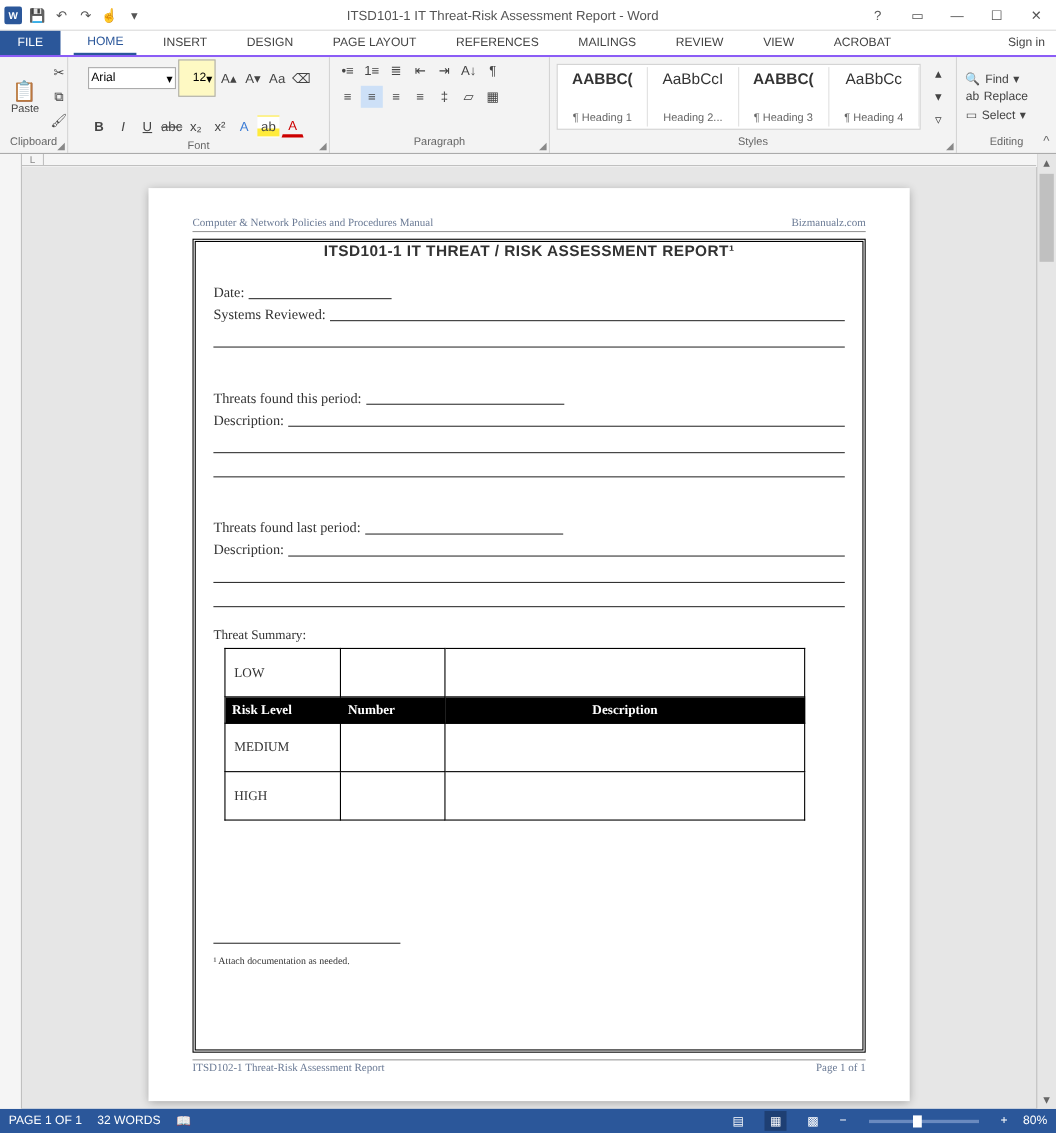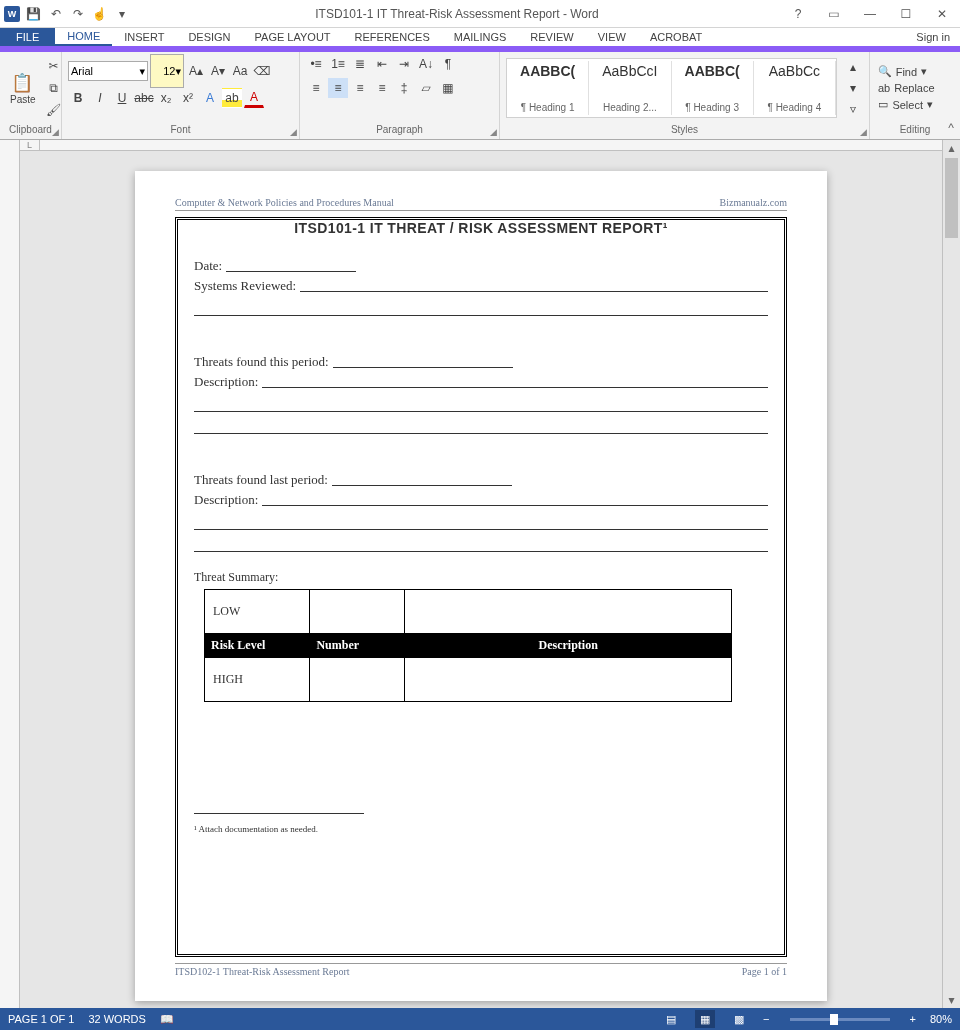--- a/index.html
+++ b/index.html
@@ -8,21 +8,21 @@
   
   .titlebar { display: flex; align-items: center; height: 28px; background: #fff; border-bottom: 1px solid #d4d4d4; padding: 0 4px; }
   .qat { display: flex; align-items: center; gap: 6px; }
   .qat .app-icon { width: 16px; height: 16px; background: #2b579a; color:#fff; display:flex; align-items:center; justify-content:center; font-size:9px; font-weight:bold; border-radius:2px;}
   .qat .qbtn { width: 16px; height: 16px; display:flex; align-items:center; justify-content:center; color:#555; cursor:pointer; }
   .title-center { flex:1; text-align:center; color:#555; font-size:12px; }
   .title-right { display:flex; align-items:center; gap:8px; color:#555; }
   .winbtn { width:28px; height:20px; display:flex; align-items:center; justify-content:center; cursor:pointer; }
   
   
-  .ribbontabs { display:flex; align-items:stretch; height:24px; background:#fff; border-bottom:6px solid #8b5cf6; }
+  .ribbontabs { display:flex; align-items:stretch; height:24px; background:#fff; border-bottom:2px solid #8b5cf6;gap:12px; }
   .ribbontabs .file { background:#2b579a; color:#fff; padding:0 16px; display:flex; align-items:center; font-size:11px; cursor:pointer; }
   .ribbontabs .tab { padding:0 12px; display:flex; align-items:center; font-size:11px; color:#444; cursor:pointer; }
   .ribbontabs .tab.active { color:#2b579a; border-bottom:2px solid #2b579a; }
   .ribbontabs .spacer { flex:1; }
   .signin { padding:0 10px; display:flex; align-items:center; font-size:11px; color:#444; cursor:pointer; }
   
   
   .ribbon { display:flex; height:88px; background:#f3f3f3; border-bottom:1px solid #ababab; }
   .group { border-right:1px solid #d4d4d4; display:flex; flex-direction:column; padding:2px 6px; position:relative; }
   .group-body { flex:1; display:flex; align-items:center; gap:4px; }
@@ -130,21 +130,21 @@
         <div class="smallbtn">✂</div>
         <div class="smallbtn">⧉</div>
         <div class="smallbtn">🖌</div>
       </div>
     </div>
     <div class="group-label">Clipboard</div>
     <div class="launcher">◢</div>
   </div>
 
   <div class="group" style="width:238px">
-    <div class="group-body" style="flex-direction:column; align-items:flex-start; gap:0;">
+    <div class="group-body" style="flex-direction:column; align-items:flex-start; gap:17px;margin-left:12px;">
       <div class="small-row">
         <div class="fontsel">
             <span>Arial</span>
             <span>▾</span>
           </div>
         <div class="sizesel">
             <span>12</span>
             <span>▾</span>
           </div>
         <div class="smallbtn">A▴</div>
@@ -303,20 +303,25 @@
               <tr>
                 <td>LOW</td>
                 <td></td>
                 <td></td>
               </tr>
           <tr>
             <th style="width:20%">Risk Level</th>
             <th style="width:18%">Number</th>
             <th class="center">Description</th>
           </tr>
+          <tr>
+                <td>MEDIUM</td>
+                <td></td>
+                <td></td>
+              </tr>
           <tr>
                 <td>HIGH</td>
                 <td></td>
                 <td></td>
               </tr>
         </tbody>
           </table>
 
         <div class="big-gap"></div>
         <div class="blank-line" style="width:170px"></div>

